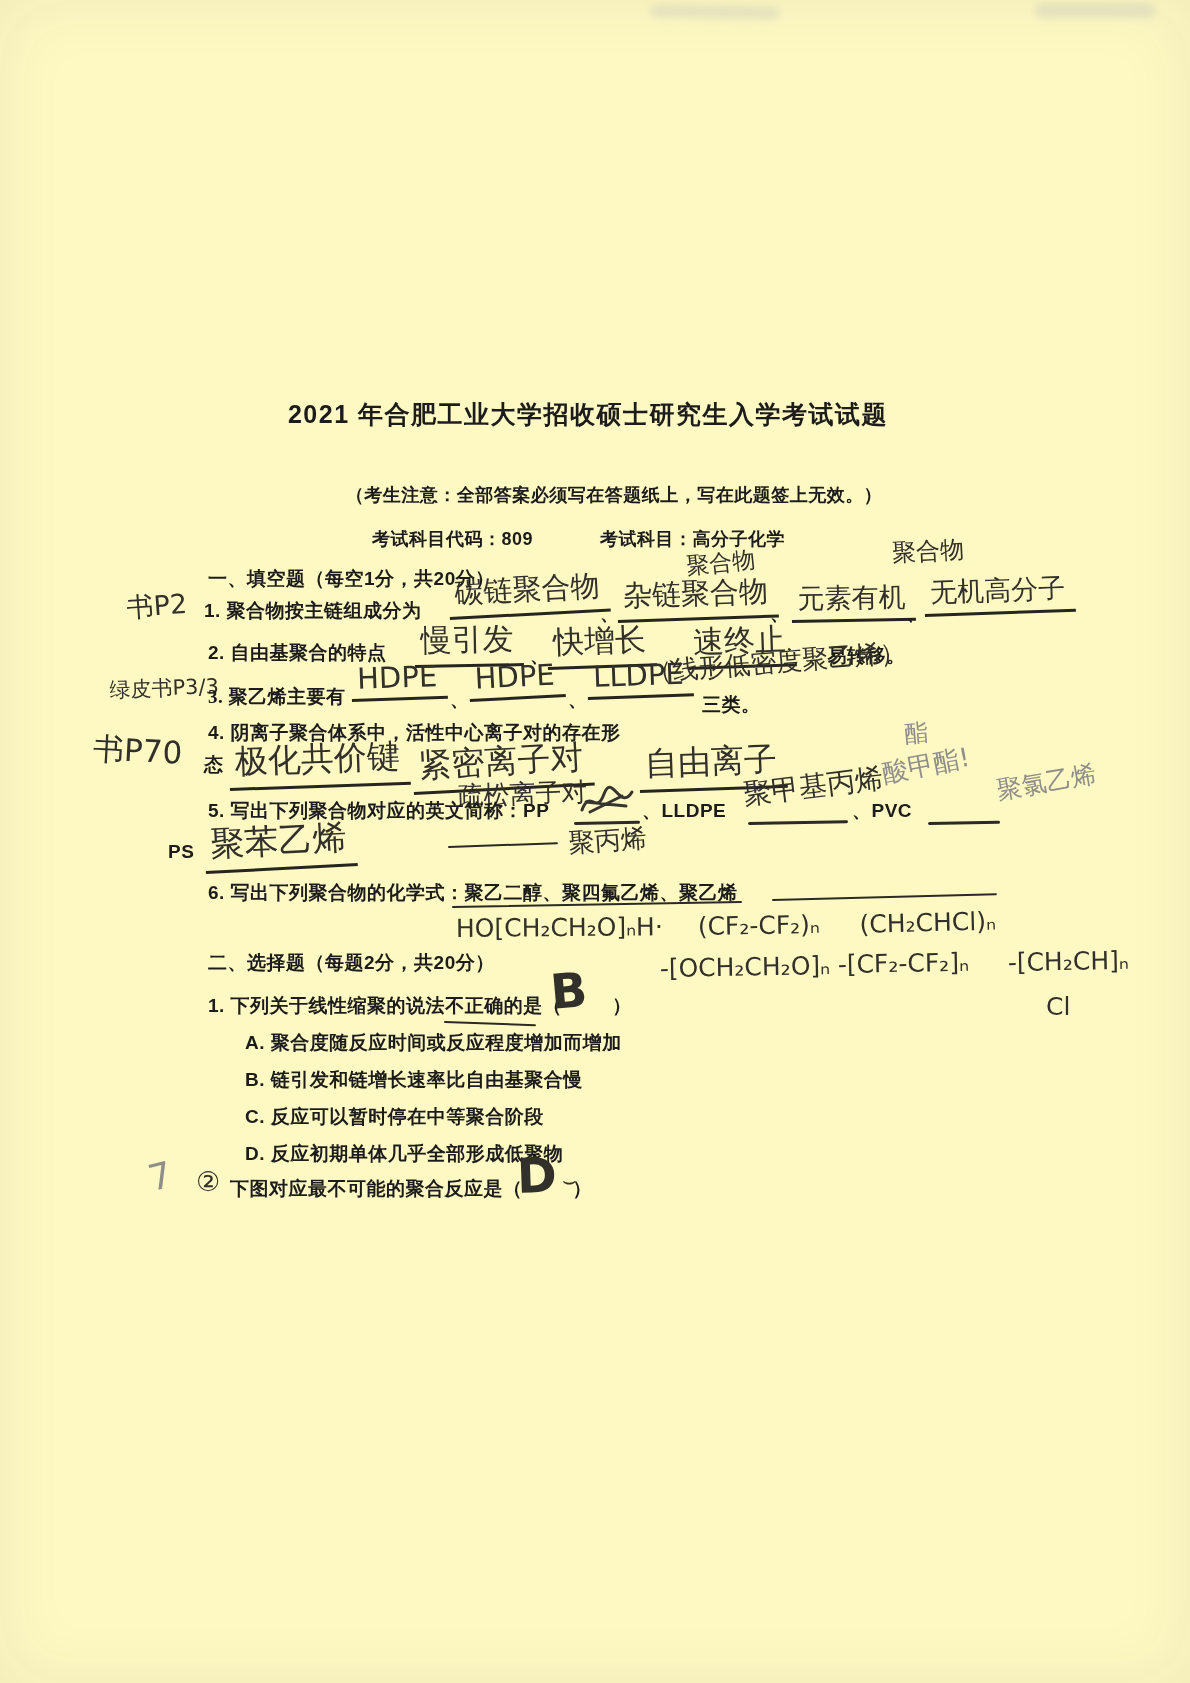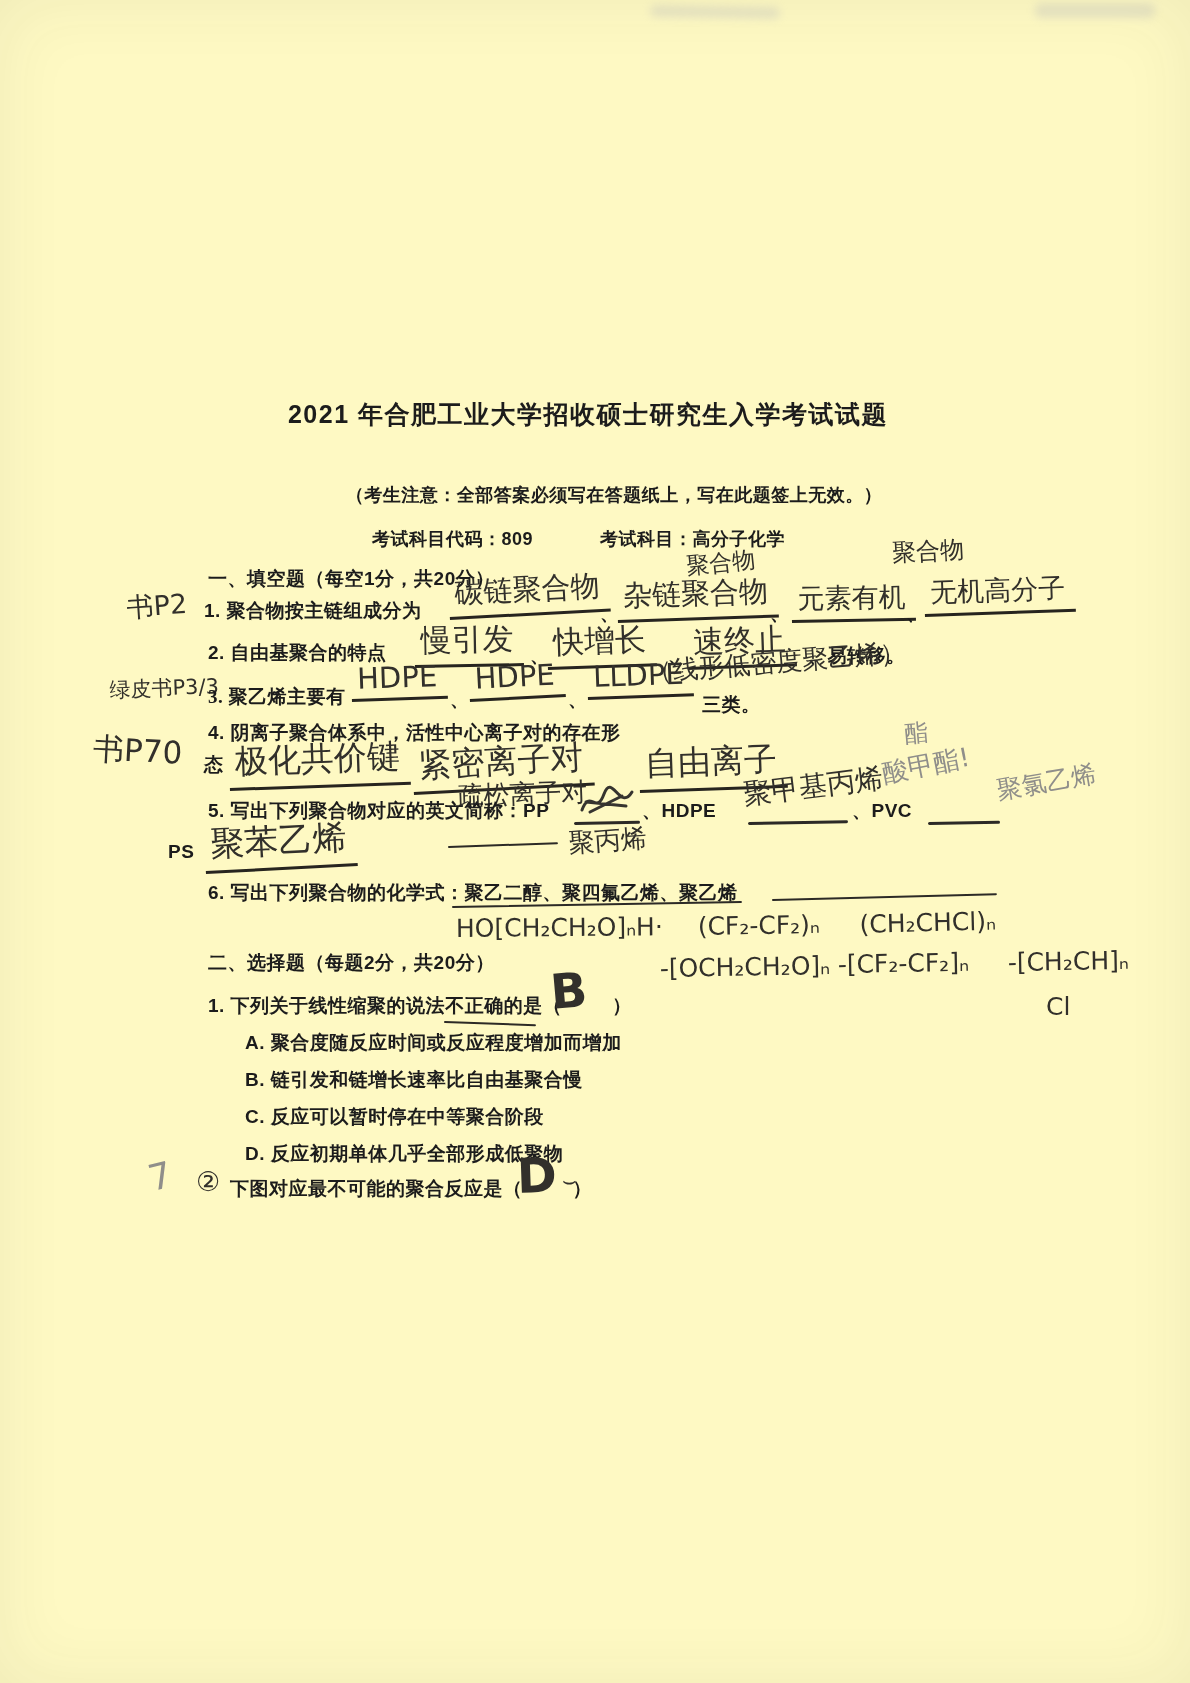--- a/index.html
+++ b/index.html
@@ -75,21 +75,21 @@
   <div class="hw ans" style="left:414px;top:744px;font-size:33px;transform:rotate(-3deg);">紧密离子对</div>
   <div class="hw ans" style="left:640px;top:742px;font-size:33px;transform:rotate(-2deg);">自由离子</div>
   <div class="hw" style="left:458px;top:779px;font-size:26px;transform:rotate(-2deg);">疏松离子对</div>
 
   <div class="pr" style="left:208px;top:798px;">5. 写出下列聚合物对应的英文简称：PP</div>
   <div class="line" style="left:574px;top:822px;width:66px;transform:rotate(-1deg);"></div>
   <svg style="position:absolute;left:576px;top:782px;" width="62" height="40" viewBox="0 0 62 40">
     <path d="M6 28 C 14 6, 20 34, 28 12 S 44 30, 56 10 M10 20 L 50 24 M14 30 L 46 14" stroke="#36342f" stroke-width="3" fill="none" stroke-linecap="round"></path>
   </svg>
   <div class="hw" style="left:570px;top:826px;font-size:26px;transform:rotate(-4deg);">聚丙烯</div>
-  <div class="pr" style="left:642px;top:798px;">、HDPE</div>
+  <div class="pr" style="left:642px;top:798px;">、LLDPE</div>
   <div class="line" style="left:748px;top:822px;width:100px;transform:rotate(-1deg);"></div>
   <div class="hw" style="left:746px;top:776px;font-size:28px;transform:rotate(-7deg);">聚甲基丙烯</div>
   <div class="hw pencil" style="left:886px;top:756px;font-size:26px;transform:rotate(-11deg);">酸甲酯!</div>
   <div class="hw pencil" style="left:906px;top:718px;font-size:24px;transform:rotate(-5deg);">酯</div>
   <div class="pr" style="left:852px;top:798px;">、PVC</div>
   <div class="line" style="left:928px;top:822px;width:72px;transform:rotate(-1deg);"></div>
   <div class="hw pencil" style="left:1000px;top:774px;font-size:25px;transform:rotate(-10deg);">聚氯乙烯</div>
   <div class="pr" style="left:168px;top:841px;">PS</div>
   <div class="hw ans" style="left:206px;top:822px;font-size:34px;transform:rotate(-3deg);">聚苯乙烯</div>
   <div class="line thin" style="left:448px;top:846px;width:110px;transform:rotate(-2deg);"></div>

